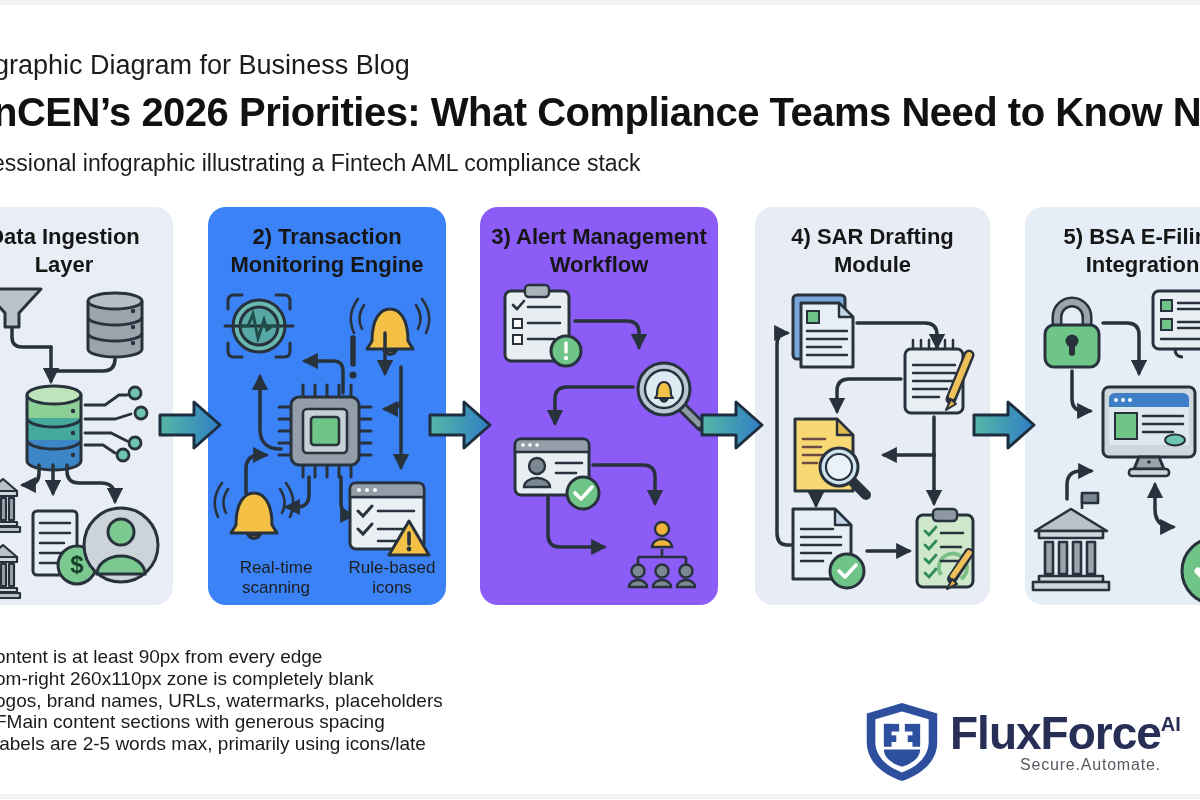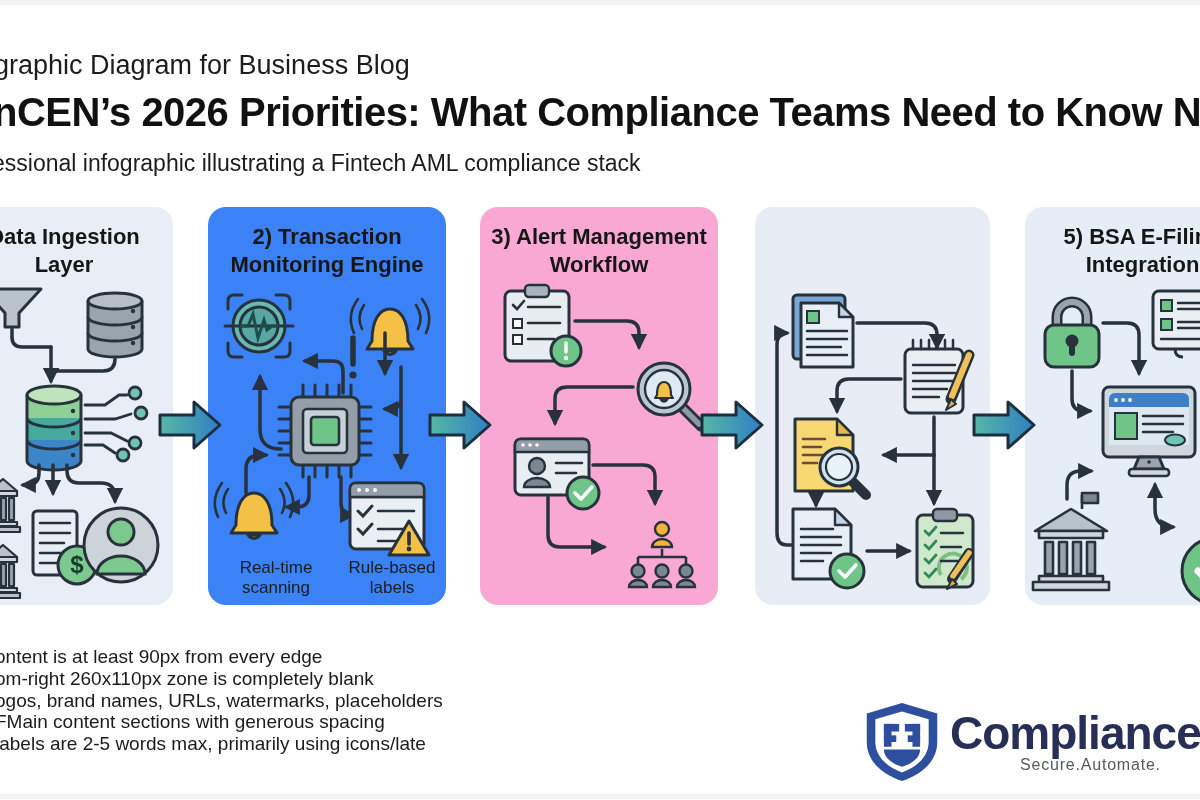--- a/index.html
+++ b/index.html
@@ -8,21 +8,21 @@
   .edge-strip{position:absolute;left:0;width:1200px;height:5px;background:#f1f3f4;}
   .edge-strip.top{top:0;} .edge-strip.bottom{top:794px;}
 
   .kicker{position:absolute;left:-6px;top:50px;font-size:27px;font-weight:400;color:#1c1c1c;white-space:nowrap;}
   .big-title{position:absolute;left:-7px;top:90px;font-size:40px;font-weight:700;color:#111;white-space:nowrap;letter-spacing:-0.5px;}
   .subtitle{position:absolute;left:-8px;top:150px;font-size:23px;font-weight:400;color:#1c1c1c;white-space:nowrap;}
 
   .panel{position:absolute;top:207px;height:398px;border-radius:18px;}
   .p1{left:-45px;width:218px;background:#e9eef6;}
   .p2{left:208px;width:238px;background:#3b82f6;}
-  .p3{left:480px;width:238px;background:#f9a8d4;}
+  .p3{left:480px;width:238px;background:#8b5cf6;}
   .p4{left:755px;width:235px;background:#e8edf5;}
   .p5{left:1025px;width:235px;background:#e5edf6;}
   .panel-title{position:absolute;top:16px;left:0;right:0;text-align:center;font-size:22px;font-weight:700;
                line-height:1.28;color:#161616;padding:0 8px;}
   .panel-art{position:absolute;left:0;top:76px;}
   .icon-label{position:absolute;font-size:17px;line-height:1.18;text-align:center;color:#1d1d1d;}
   .lbl1{left:16px;width:104px;top:351px;}
   .lbl2{left:132px;width:104px;top:351px;}
 
   .flow-arrow{position:absolute;top:398px;width:66px;height:54px;}
@@ -180,21 +180,21 @@
         <circle cx="159" cy="207" r="2" fill="#fff"></circle>
         <circle cx="167" cy="207" r="2" fill="#fff"></circle>
       <path d="M150,228 l5,5 l9,-10 M150,246 l5,5 l9,-10" stroke="#27323d" stroke-width="3" fill="none" stroke-linecap="round"></path>
       <path d="M170,228 h36 M170,246 h30 M170,258 h20" stroke="#27323d" stroke-width="2.6" stroke-linecap="round"></path>
       <polygon points="201,238 221,272 181,272" fill="#f5c046" stroke="#27323d" stroke-width="3" stroke-linejoin="round"></polygon>
       <path d="M201,250 v11" stroke="#27323d" stroke-width="3.6" stroke-linecap="round"></path>
         <circle cx="201" cy="266" r="2.4" fill="#27323d"></circle>
     </g>
   </svg>
   <div class="icon-label lbl1">Real-time scanning</div>
-  <div class="icon-label lbl2">Rule-based labels</div>
+  <div class="icon-label lbl2">Rule-based icons</div>
 </div>
 
 <div class="panel p3">
   <div class="panel-title">3) Alert Management Workflow</div>
   <svg class="panel-art" width="238" height="322" viewBox="0 0 238 322">
     <defs>
         <marker id="m3" viewBox="0 0 10 10" refX="8" refY="5" markerWidth="4.6" markerHeight="4.6" orient="auto">
           <path d="M0,0 L10,5 L0,10 z" fill="#27323d"></path>
         </marker>
       </defs>
@@ -241,20 +241,21 @@
       <path d="M182,266 v8 M158,274 h48 M158,274 v8 M206,274 v8" fill="none" stroke-width="2.6"></path>
       <circle cx="158" cy="288" r="6.5" fill="#7b8791"></circle>
         <circle cx="182" cy="288" r="6.5" fill="#7b8791"></circle>
         <circle cx="206" cy="288" r="6.5" fill="#7b8791"></circle>
       <path d="M149,304 a9,7 0 0 1 18,0 z M173,304 a9,7 0 0 1 18,0 z M197,304 a9,7 0 0 1 18,0 z" fill="#7b8791"></path>
     </g>
   </svg>
 </div>
 
 <div class="panel p4">
+  <div class="panel-title">4) SAR Drafting Module</div>
   <svg class="panel-art" width="235" height="322" viewBox="0 0 235 322">
     <defs>
         <marker id="m4" viewBox="0 0 10 10" refX="8" refY="5" markerWidth="4.6" markerHeight="4.6" orient="auto">
           <path d="M0,0 L10,5 L0,10 z" fill="#27323d"></path>
         </marker>
       </defs>
     <g>
       <rect x="38" y="12" width="52" height="64" rx="4" fill="#7aa7d9" stroke="#27323d" stroke-width="3"></rect>
       <path d="M46,20 h38 l14,14 v50 h-52 z" fill="#e7eef6" stroke="#27323d" stroke-width="3" stroke-linejoin="round"></path>
       <path d="M84,20 l14,14 h-14 z" fill="#c5d6e8" stroke="#27323d" stroke-width="2.4" stroke-linejoin="round"></path>
@@ -419,15 +420,15 @@
     <path d="M42,3 L79,14 V44 C79,64 63,78 42,85 C21,78 5,64 5,44 V14 Z" fill="#2d4f9e"></path>
     <path d="M42,12 L70,20 V44 C70,59 58,70 42,76 C26,70 14,59 14,44 V20 Z" fill="#ffffff"></path>
     <rect x="23" y="25" width="8" height="24" fill="#2d4f9e"></rect>
     <rect x="23" y="25" width="16" height="8" fill="#2d4f9e"></rect>
     <rect x="23" y="37" width="13" height="7" fill="#2d4f9e"></rect>
     <rect x="45" y="25" width="16" height="8" fill="#2d4f9e"></rect>
     <rect x="48" y="37" width="13" height="7" fill="#2d4f9e"></rect>
     <rect x="53" y="25" width="8" height="24" fill="#2d4f9e"></rect>
     <path d="M23,52 H61 C61,61 52,67 42,70 C32,67 23,61 23,52 Z" fill="#2d4f9e"></path>
   </svg>
-  <div class="logo-text"><span>Compliance</span><span class="logo-sup">AI</span></div>
+  <div class="logo-text"><span>FluxForce</span><span class="logo-sup">AI</span></div>
   <div class="logo-tagline">Secure.Automate.</div>
 </div>
 
 </body></html>

